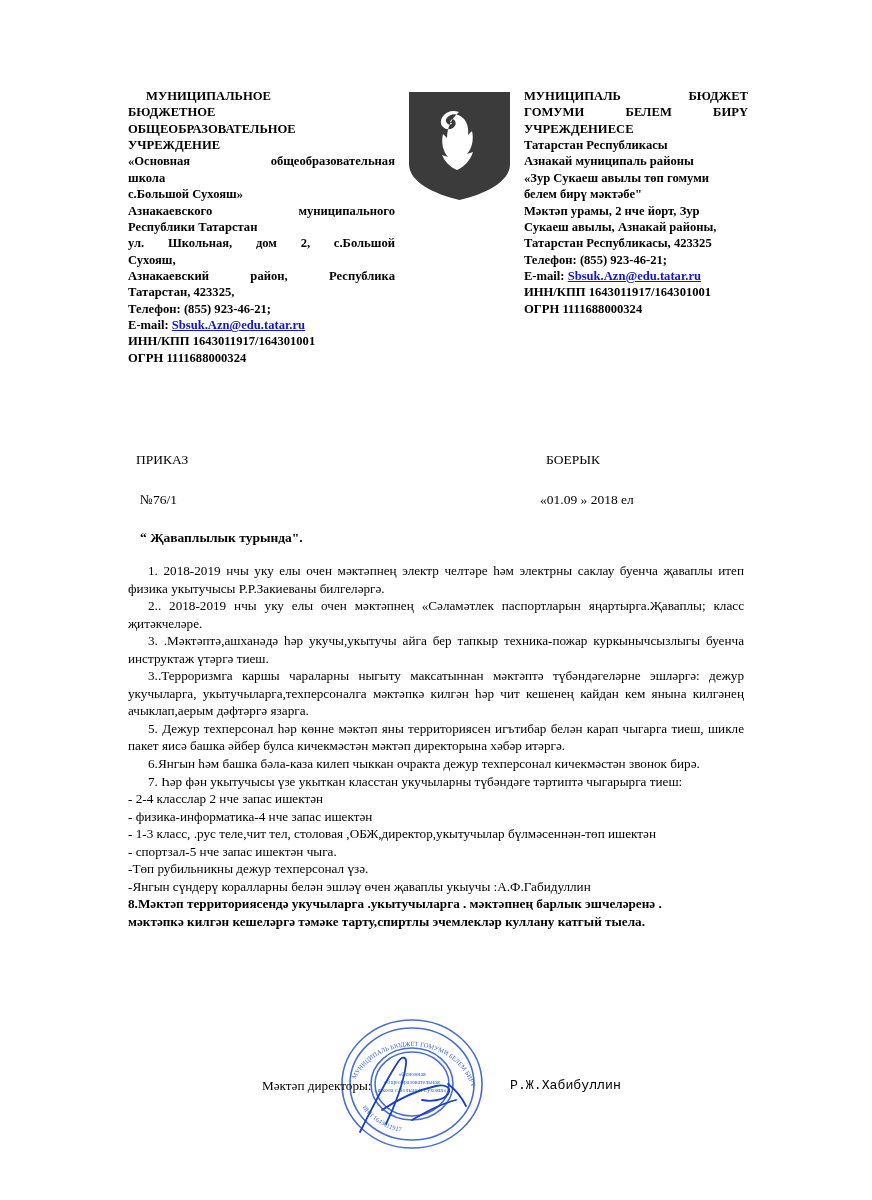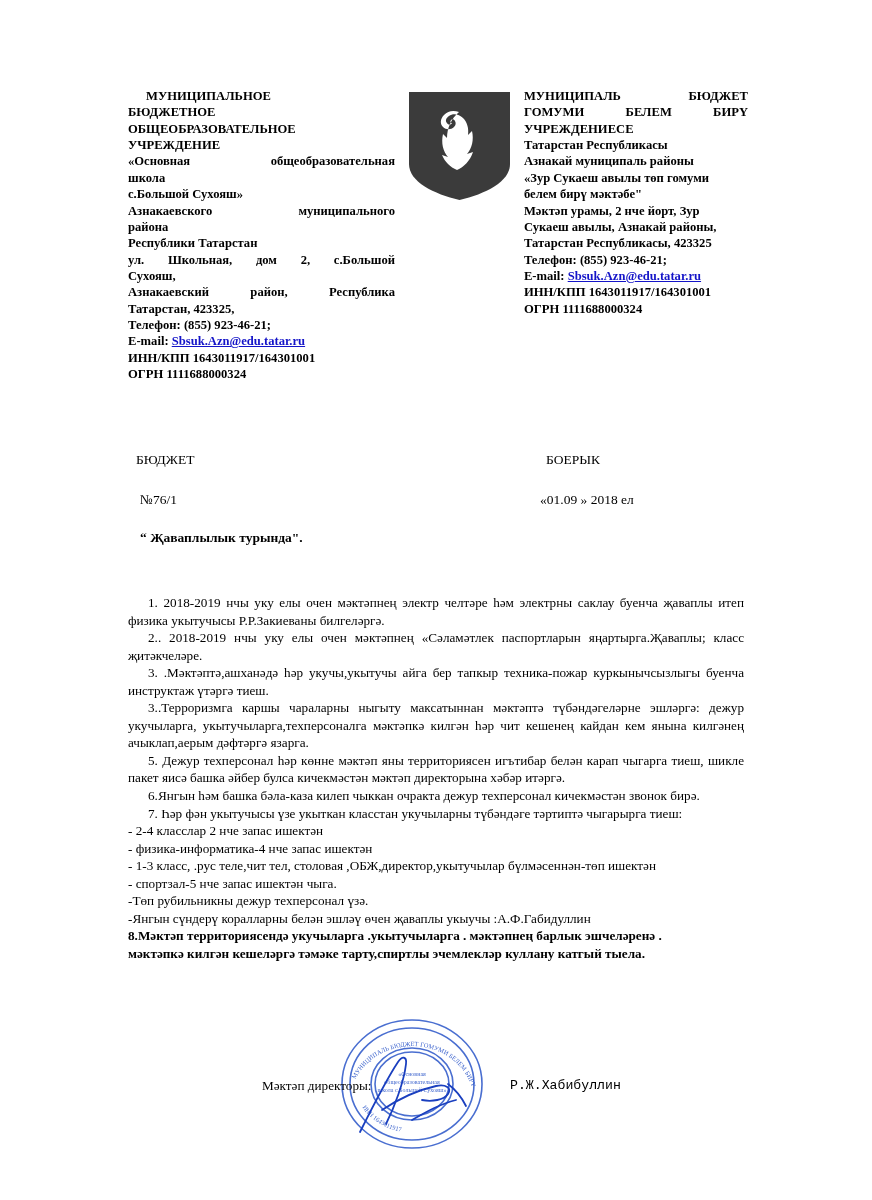--- a/index.html
+++ b/index.html
@@ -113,21 +113,20 @@
 
   
   .body-text {
     position: absolute;
     top: 562px;
     left: 128px;
     width: 616px;
     font-size: 13.2px;
     line-height: 1.33;
     text-align: justify;
-    margin-top: 32px;
   }
   .body-text p {
     margin: 0 0 0 0;
     text-align: justify;
   }
   .body-text p.ind {
     text-indent: 20px;
   }
   .body-text p.noind {
     text-indent: 0;
@@ -185,21 +184,20 @@
 
     <div class="org-block org-left">
       <span class="ln indent-first">МУНИЦИПАЛЬНОЕ</span>
       <span class="ln">БЮДЖЕТНОЕ</span>
       <span class="ln">ОБЩЕОБРАЗОВАТЕЛЬНОЕ</span>
       <span class="ln">УЧРЕЖДЕНИЕ</span>
       <span class="just">«Основная общеобразовательная</span>
       <span class="ln">школа</span>
       <span class="ln">с.Большой Сухояш»</span>
       <span class="just">Азнакаевского муниципального</span>
-      <span class="ln">района</span>
       <span class="ln">Республики Татарстан</span>
       <span class="just">ул. Школьная, дом 2, с.Большой</span>
       <span class="ln">Сухояш,</span>
       <span class="just">Азнакаевский район, Республика</span>
       <span class="ln">Татарстан, 423325,</span>
       <span class="ln">Телефон: (855) 923-46-21;</span>
       <span class="ln"><span>E-mail: </span><a class="mail-link" href="#">Sbsuk.Azn@edu.tatar.ru</a></span>
       <span class="ln">ИНН/КПП 1643011917/164301001</span>
       <span class="ln">ОГРН 1111688000324</span>
     </div>
@@ -226,21 +224,21 @@
       <span class="ln">Сукаеш авылы, Азнакай районы,</span>
       <span class="ln">Татарстан Республикасы, 423325</span>
       <span class="ln">Телефон: (855) 923-46-21;</span>
       <span class="ln"><span>E-mail: </span><a class="mail-link" href="#">Sbsuk.Azn@edu.tatar.ru</a></span>
       <span class="ln">ИНН/КПП 1643011917/164301001</span>
       <span class="ln">ОГРН 1111688000324</span>
     </div>
   </div>
 
   <div class="order-row">
-    <span class="left-col">БЮДЖЕТ</span>
+    <span class="left-col">ПРИКАЗ</span>
     <span class="right-col">БОЕРЫК</span>
   </div>
 
   <div class="num-row">
     <span class="left-col">№76/1</span>
     <span class="right-col">«01.09 » 2018 ел</span>
   </div>
 
   <div class="subject">“ Җаваплылык турында".</div>
 

